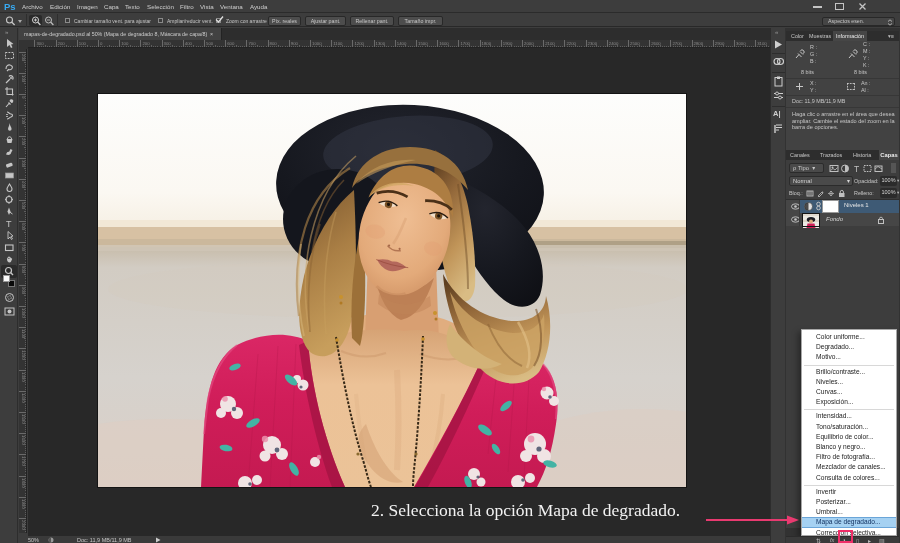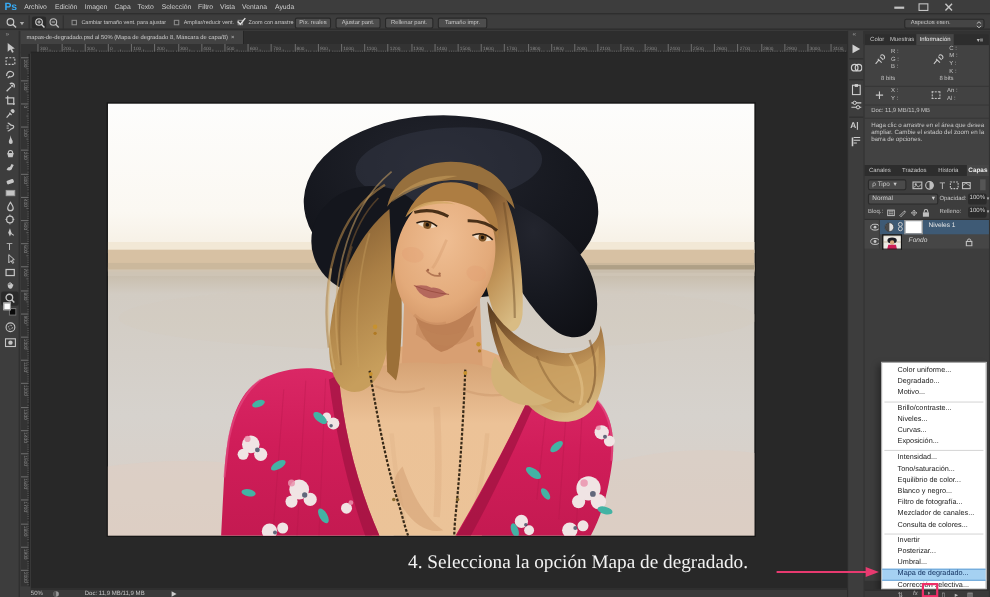--- a/index.html
+++ b/index.html
@@ -991,21 +991,21 @@
 
 <path d="M238,243 C246,292 255,335 265,366 C268,376 270,385 273,393" stroke="#382a18" stroke-width="2" fill="none" stroke-dasharray="2.6,1.5"></path>
 <path d="M325,242 C323,292 320,335 317,366 C316,376 315,385 315,393" stroke="#382a18" stroke-width="2" fill="none" stroke-dasharray="2.6,1.5"></path>
 <circle cx="239" cy="246" r="1.8" fill="#c8922e"></circle>
       <circle cx="325" cy="245" r="1.8" fill="#c8922e"></circle>
 <circle cx="260" cy="360" r="1.6" fill="#8a6a2e"></circle>
       <circle cx="318" cy="360" r="1.6" fill="#8a6a2e"></circle>
 </svg>
 </div>
 
-<div class="a" style="left:371px;top:500px;width:330px;color:#f2f2f2;font-family:'Liberation Serif',serif;font-size:17.5px">4. Selecciona la opción Mapa de degradado.</div>
+<div class="a" style="left:371px;top:500px;width:330px;color:#f2f2f2;font-family:'Liberation Serif',serif;font-size:17.5px">2. Selecciona la opción Mapa de degradado.</div>
 
 <div class="a" style="left:28px;top:535px;width:742px;height:8px;background:#3a3a3a;border-top:1px solid #282828">
   <span class="a" style="left:0px;top:1px;color:#c6c6c6;font-size:5.5px">50%</span>
   <svg class="a" style="left:20px;top:1px" width="6" height="6">
       <circle cx="3" cy="3" r="2.5" fill="#999"></circle>
       <path d="M3,0.5 a2.5,2.5 0 0 0 0,5 z" fill="#555"></path>
     </svg>
   <span class="a" style="left:49px;top:1px;color:#c6c6c6;font-size:5.5px">Doc: 11,9 MB/11,9 MB</span>
   <svg class="a" style="left:127px;top:1px" width="6" height="6">
       <path d="M1,0.5 L5.5,3 L1,5.5 Z" fill="#ccc"></path>

